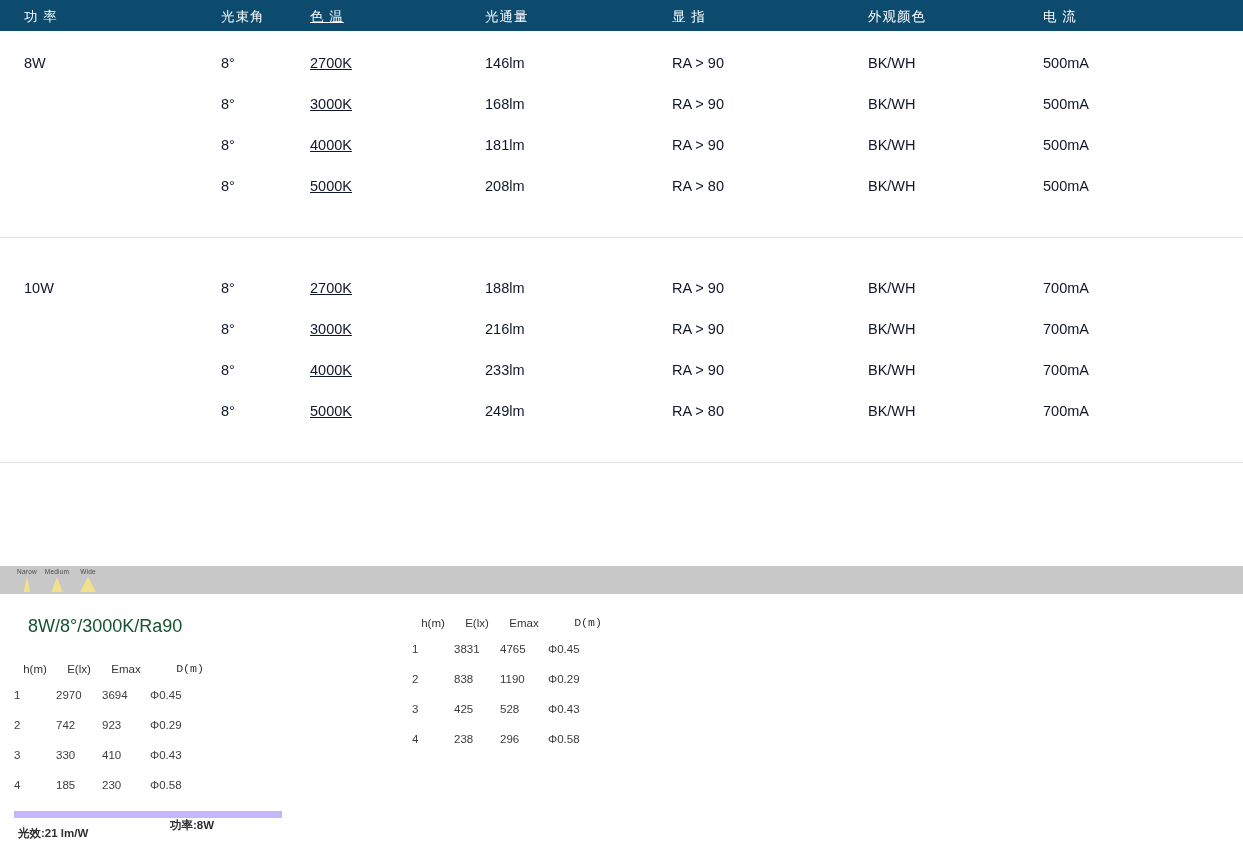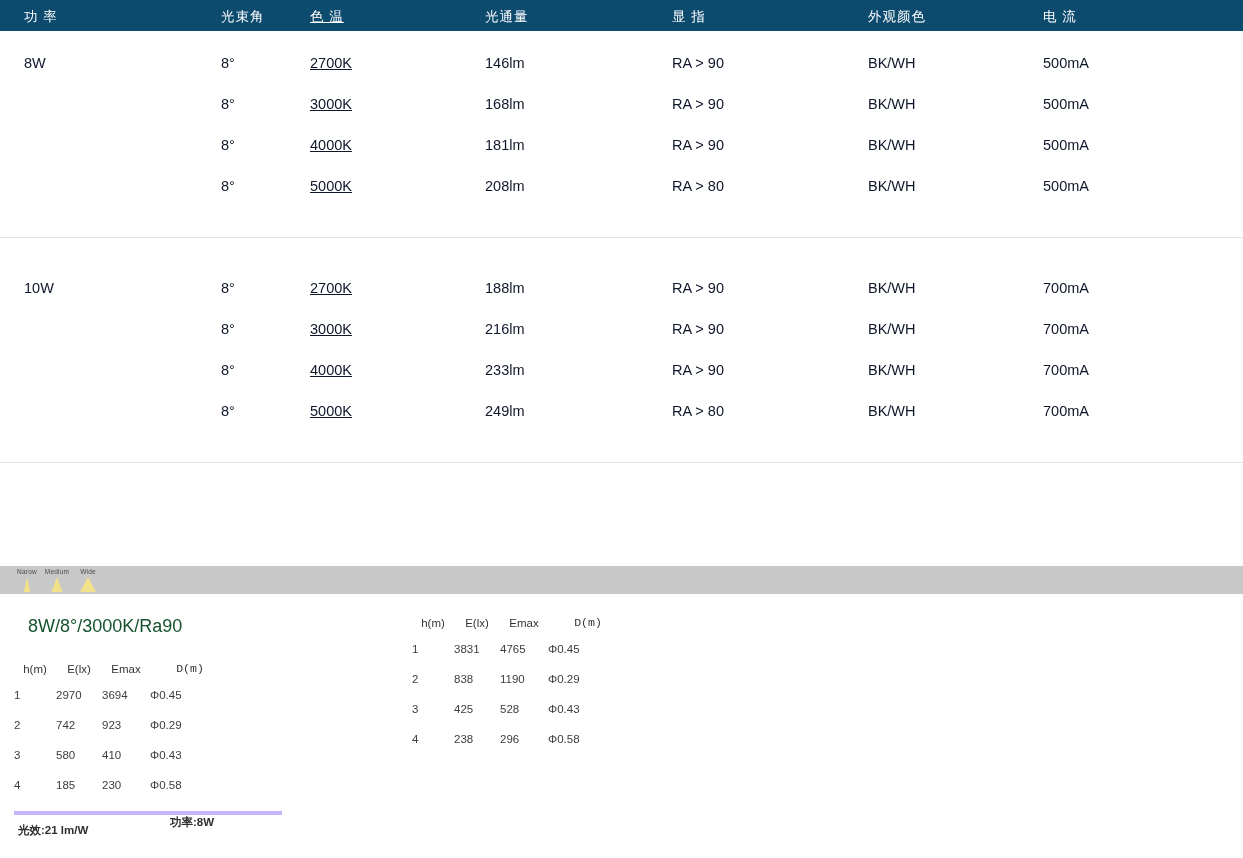--- a/index.html
+++ b/index.html
@@ -141,21 +141,21 @@
   .pt .k0 { width: 42px; }
   .pt .k1 { width: 46px; }
   .pt .k2 { width: 48px; }
   .pt .k3 { width: 80px; font-family: Liberation Mono, monospace; }
 
   .photo-footer {
     position: relative;
     margin-left: 14px;
     margin-top: 2px;
     padding-top: 8px;
-    border-top: 4px solid #c4b5fd;
+    border-top: 7px solid #c4b5fd;
     width: 268px;
     height: 22px;
     font-size: 11.5px;
     color: #2f2f2f;
     font-weight: bold;
   }
   .photo-footer .eff { position: absolute; left: 4px; top: 8px; white-space: nowrap; }
   .photo-footer .pw  { position: absolute; left: 136px; top: 0; white-space: nowrap; margin-left: 20px; }
   .photo-block.b2 .photo-footer .pw { left: 140px; }
 </style>
@@ -292,21 +292,21 @@
         <td>Φ0.45</td>
       </tr>
       <tr>
         <td>2</td>
         <td>742</td>
         <td>923</td>
         <td>Φ0.29</td>
       </tr>
       <tr>
         <td>3</td>
-        <td>580</td>
+        <td>330</td>
         <td>410</td>
         <td>Φ0.43</td>
       </tr>
       <tr>
         <td>4</td>
         <td>185</td>
         <td>230</td>
         <td>Φ0.58</td>
       </tr>
     </tbody>

